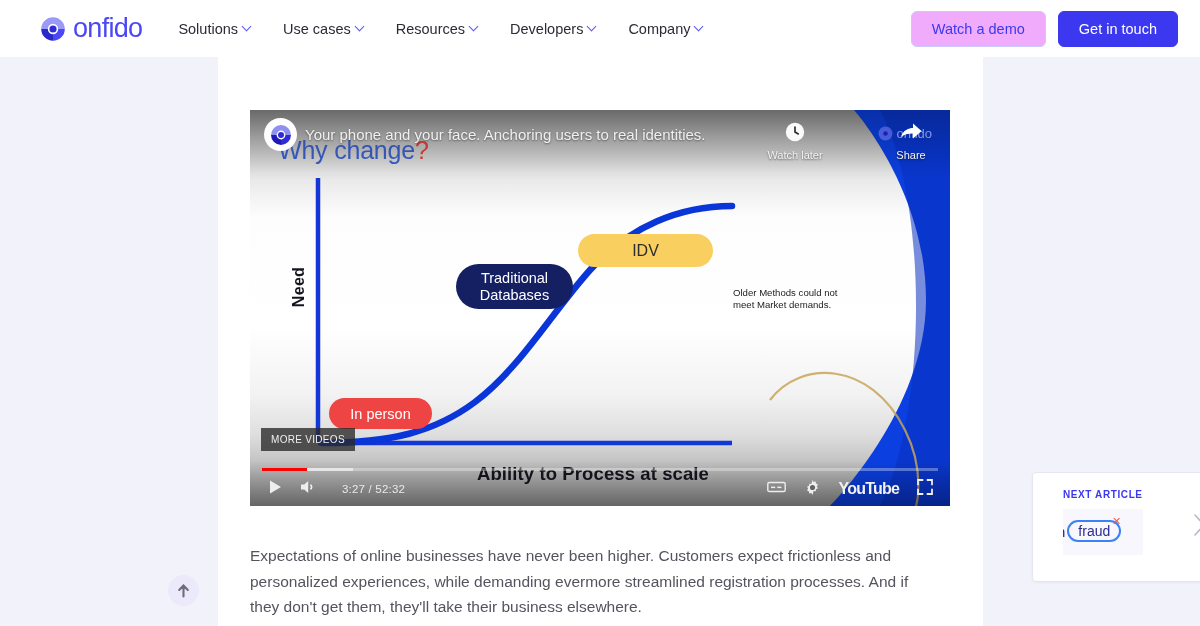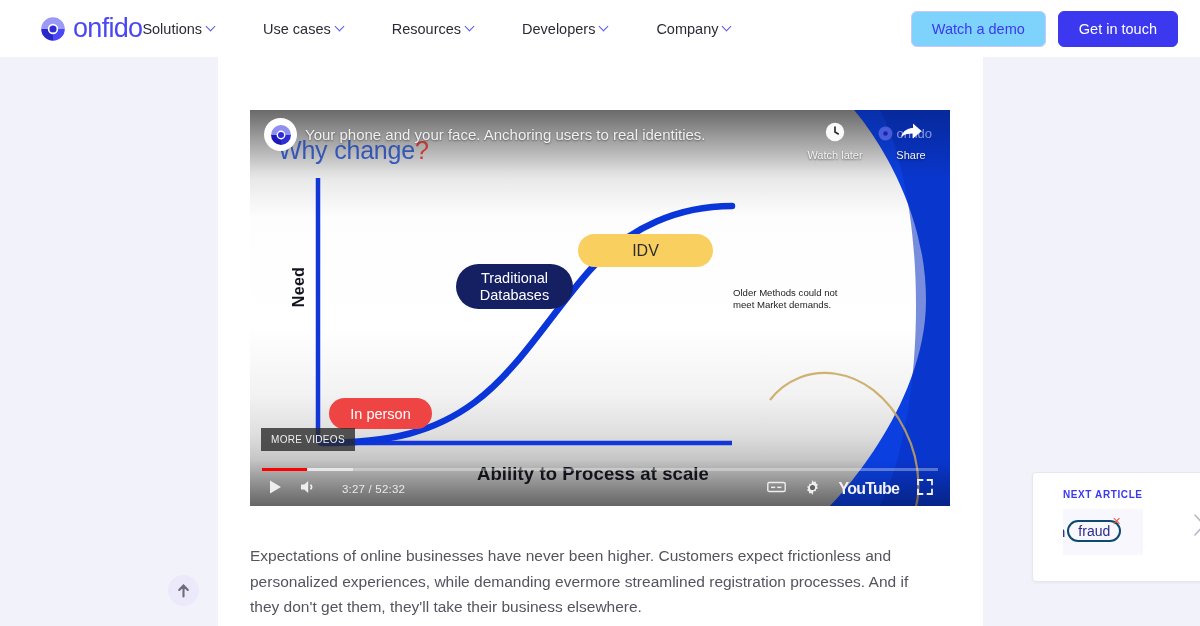--- a/index.html
+++ b/index.html
@@ -24,42 +24,43 @@
     margin-left: 40px; cursor: pointer;
   }
   .logo-mark {
     width: 26px; height: 26px; position: relative; flex: 0 0 auto;
   }
   .logo-text {
     font-size: 27px; color: #4a47f5; letter-spacing: -0.7px;
     font-weight: 400; line-height: 1;
   }
   .nav-list {
-    display: flex; align-items: center; gap: 47px;
+    display: flex; align-items: center; gap: 31px;
+    margin-left: 36px;
   }
   .nav-item {
     display: flex; align-items: center; gap: 5px;
     font-size: 14.5px; color: #2b2b38; cursor: pointer;
     white-space: nowrap;
   }
   .chev {
     width: 9px; height: 9px; display: inline-block; position: relative; top: -1px;
   }
   .chev::before {
     content: ""; position: absolute; left: 0px; top: 0px;
     width: 6px; height: 6px;
     border-right: 1.6px solid #5a57f0; border-bottom: 1.6px solid #5a57f0;
     transform: rotate(45deg);
   }
   .header-actions {
     margin-left: auto; margin-right: 22px;
     display: flex; align-items: center; gap: 12px;
   }
   .btn-outline {
-    border: 1px solid #c9c8fb; background: #7dd3fc; color: #3b38f0;
+    border: 1px solid #c9c8fb; background: #f0abfc; color: #3b38f0;
     font-size: 14.5px; padding: 9px 20px; border-radius: 6px; cursor: pointer;
     font-family: "Liberation Sans", sans-serif; white-space: nowrap;
   }
   .btn-solid {
     border: 1px solid #3b38f0; background: #3b38f0; color: #fff;
     font-size: 14.5px; padding: 9px 20px; border-radius: 6px; cursor: pointer;
     font-family: "Liberation Sans", sans-serif; white-space: nowrap;
   }
 
   
@@ -153,20 +154,21 @@
   .yt-title {
     position: absolute; left: 55px; top: 16px;
     font-size: 15px; color: #f0f0f0; white-space: nowrap;
     text-shadow: 0 1px 2px rgba(0,0,0,0.45);
     cursor: pointer;
   }
   .yt-topright { position: absolute; right: 8px; top: 10px; display: flex; gap: 14px; }
   .yt-topbtn {
     width: 62px; display: flex; flex-direction: column; align-items: center; gap: 5px;
     cursor: pointer;
+    margin-left: 40px;
   }
   .yt-topbtn .ic {
     width: 24px; height: 24px; display: flex; align-items: center; justify-content: center;
   }
   .yt-topbtn .lbl { font-size: 11px; color: #f2f2f2; text-shadow: 0 1px 2px rgba(0,0,0,0.5); }
 
   
   .more-videos {
     position: absolute; left: 11px; top: 318px;
     background: rgba(40,40,40,0.78); color: #efefef;
@@ -219,21 +221,21 @@
   .next-thumb {
     position: absolute; left: 30px; top: 36px; width: 80px; height: 46px;
     background: #f7f7fd; overflow: hidden;
   }
   .fraud-badge {
     position: absolute; left: -6px; top: 11px;
     display: flex; align-items: center; gap: 2px;
   }
   .fraud-n { font-size: 15px; color: #2b2b8f; }
   .fraud-oval {
-    border: 2px solid #0c4a6e; border-radius: 999px;
+    border: 2px solid #3b82f6; border-radius: 999px;
     padding: 1px 9px; font-size: 14px; color: #2b2b8f; position: relative;
   }
   .fraud-x { position: absolute; right: -2px; top: -7px; color: #ef5b48; font-size: 11px; }
   .next-chevron {
     position: absolute; right: 14px; top: 40px;
     width: 14px; height: 22px;
   }
 </style>
 </head>
 <body>

